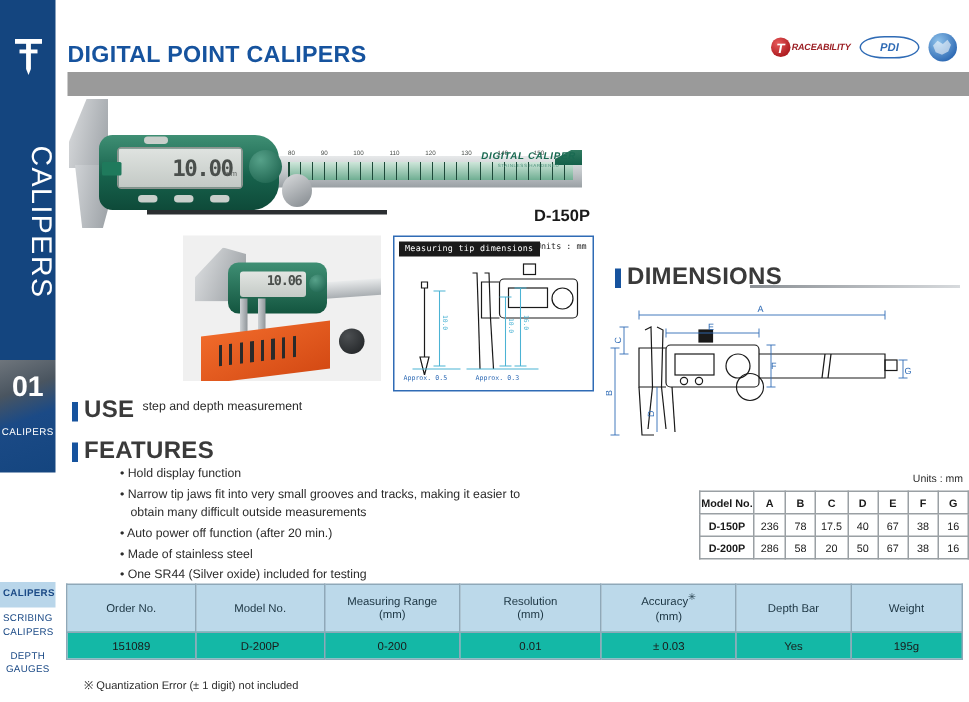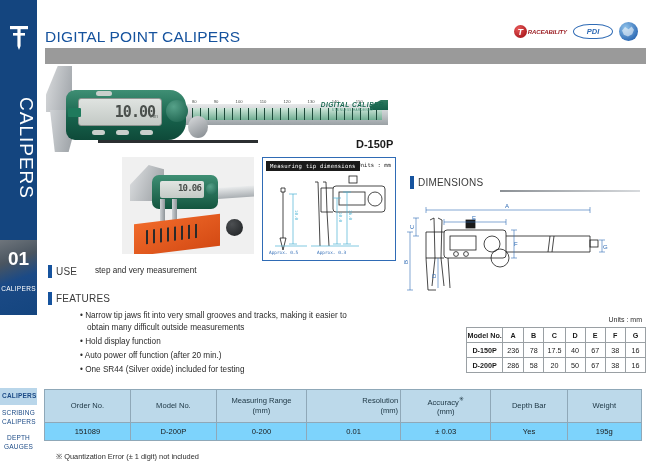--- a/index.html
+++ b/index.html
@@ -42,21 +42,21 @@
   .rail-nav { position: absolute; left: 0; top: 388px; width: 37px; }
   .rail-nav-item {
     width: 37px; padding: 4px 2px; text-align: center;
     font-size: 6.5px; color: #1b4a86; line-height: 1.35; letter-spacing: .2px;
   }
   .rail-nav-item.active { background: #b9d6ea; font-weight: bold; }
 
   
   .page-title {
     position: absolute; left: 45px; top: 28px;
-    font-size: 15.5px; font-weight: normal; color: #16539e; letter-spacing: .2px;
+    font-size: 15.5px; font-weight: bold; color: #16539e; letter-spacing: .2px;
   }
   .badges { position: absolute; right: 8px; top: 22px; display: flex; align-items: center; gap: 6px; }
   .badge-trace { display: flex; align-items: center; gap: 1px; }
   .trace-dot {
     width: 13px; height: 13px; border-radius: 50%;
     background: radial-gradient(circle at 35% 30%, #e8595a, #b01f23 70%);
     color:#fff; font-size:9px; font-weight:bold; font-style:italic;
     display:flex; align-items:center; justify-content:center;
   }
   .trace-word { font-size: 6px; font-weight: bold; font-style: italic; color: #9c1f24; letter-spacing: -.1px; }
@@ -128,21 +128,21 @@
   
   .tipbox { position: absolute; left: 262px; top: 157px; width: 134px; height: 104px; border: 1px solid #2f6bb5; background: #ffffff; }
   .tip-hdr { position:absolute; left:3px; top:3px; background:#1a1a1a; color:#ffffff; font-size:5.6px; padding:2px 4px; font-family:"DejaVu Sans Mono",monospace; letter-spacing:.2px;}
   .tip-units{position:absolute;right:4px;top:4px;font-size:5.6px;font-family:"DejaVu Sans Mono",monospace;color:#1a1a1a;}
   .tip-lbl{position:absolute;font-size:4.4px;font-family:"DejaVu Sans Mono",monospace;color:#2f6bb5;background:#ffffff;}
   .tip-vlbl{position:absolute;font-size:4.2px;font-family:"DejaVu Sans Mono",monospace;color:#4bb3d4;writing-mode:vertical-rl;}
 
   
   .sec-head { position: absolute; display: flex; align-items: center; gap: 4px; }
   .sec-bar { width: 4px; height: 13px; background: #16539e; }
-  .sec-title { font-size: 10px; color: #3a3a3a; letter-spacing: .2px; }
+  .sec-title { font-size: 16px; color: #3a3a3a; letter-spacing: .2px; font-weight: bold; }
   .use-block { position: absolute; left: 48px; top: 265px; }
   .use-text { position: absolute; left: 88px; top: 265px; font-size: 8.2px; color: #2b2b2b; line-height: 1.45; }
   .feat-block { position: absolute; left: 48px; top: 292px; }
   .feat-list { position: absolute; left: 80px; top: 310px; font-size: 8.2px; color: #2b2b2b; line-height: 1.5; }
   .feat-list li { list-style: none; text-indent: -7px; padding-left: 7px; margin-bottom: 1.5px; }
   .feat-list li::before { content: "• "; }
 
   
   .dim-head { position: absolute; left: 410px; top: 176px; }
   .dim-rule { position: absolute; left: 500px; top: 190px; width: 140px; height: 2px; background: linear-gradient(90deg,#8b9095,#d7dadd); }
@@ -153,21 +153,21 @@
   .dim-table { position: absolute; left: 466px; top: 327px; border-collapse: collapse; font-size: 7.2px; color: #1a1a1a; }
   .dim-table td, .dim-table th { border: 1px solid #9aa0a4; padding: 2.5px 0; text-align: center; font-weight: normal; }
   .dim-table th { background: #ffffff; font-weight: bold; }
   .dim-table .c-model { width: 40px; font-weight: bold; }
   .dim-table .c-n { width: 23px; }
 
   
   .spec-table { position: absolute; left: 44px; top: 389px; width: 598px; border-collapse: collapse; font-size: 7.6px; color: #1a1a1a; }
   .spec-table th { background: #bcd9ea; border: 1px solid #8fa8b8; padding: 5px 2px; font-weight: normal; line-height: 1.25; color: #1a3340; }
   .spec-table td { border: 1px solid #8fa8b8; padding: 4px 2px; text-align: center; }
-  .spec-table tr.alt td { background: #7dd3fc; }
+  .spec-table tr.alt td { background: #14b8a6; }
   .footnote { position: absolute; left: 56px; top: 451px; font-size: 7.4px; color: #2b2b2b; }
 </style>
 </head>
 <body>
 
 <div class="side-rail">
   <div class="rail-blue"></div>
 
   <svg class="rail-icon" viewBox="0 0 22 26">
     <rect x="2" y="2" width="18" height="3.2" fill="#ffffff"></rect>
@@ -298,31 +298,32 @@
   <div class="tip-vlbl" style="left:85px;top:52px;">16.0</div>
   <div class="tip-lbl" style="left:6px;top:92px;">Approx. 0.5</div>
   <div class="tip-lbl" style="left:54px;top:92px;">Approx. 0.3</div>
 </div>
 
 <div class="sec-head use-block">
   <div class="sec-bar"></div>
   <div class="sec-title">USE</div>
 </div>
 <div class="use-text">
-  <div style="padding-left:7px;">step and very measurement</div>
+  <div style="padding-left:7px;">step and depth measurement</div>
 </div>
 
 <div class="sec-head feat-block">
   <div class="sec-bar"></div>
   <div class="sec-title">FEATURES</div>
 </div>
 <ul class="feat-list">
+  <li>Hold display function</li>
   <li style="width:285px;">Narrow tip jaws fit into very small grooves and tracks, making it easier to obtain many difficult outside measurements</li>
-  <li>Hold display function</li>
   <li>Auto power off function (after 20 min.)</li>
+  <li>Made of stainless steel</li>
   <li>One SR44 (Silver oxide) included for testing</li>
 </ul>
 
 <div class="sec-head dim-head">
   <div class="sec-bar"></div>
   <div class="sec-title">DIMENSIONS</div>
 </div>
 <div class="dim-rule"></div>
 
 <svg class="dim-draw" viewBox="0 0 242 96">
@@ -424,21 +425,21 @@
 
 <table class="spec-table">
   <thead>
     <tr>
       <th style="width:88px;">Order No.</th>
       <th style="width:88px;">Model No.</th>
       <th style="width:92px;margin-top:17px;">
         <span>Measuring Range</span><br>
         <span>(mm)</span>
       </th>
-      <th style="width:96px;text-align:right;">
+      <th style="width:96px;">
         <span>Resolution</span><br>
         <span>(mm)</span>
       </th>
       <th style="width:92px;">
         <span>Accuracy</span><sup>✳</sup><br>
         <span>(mm)</span>
       </th>
       <th style="width:78px;">Depth Bar</th>
       <th style="width:76px;">Weight</th>
     </tr>

